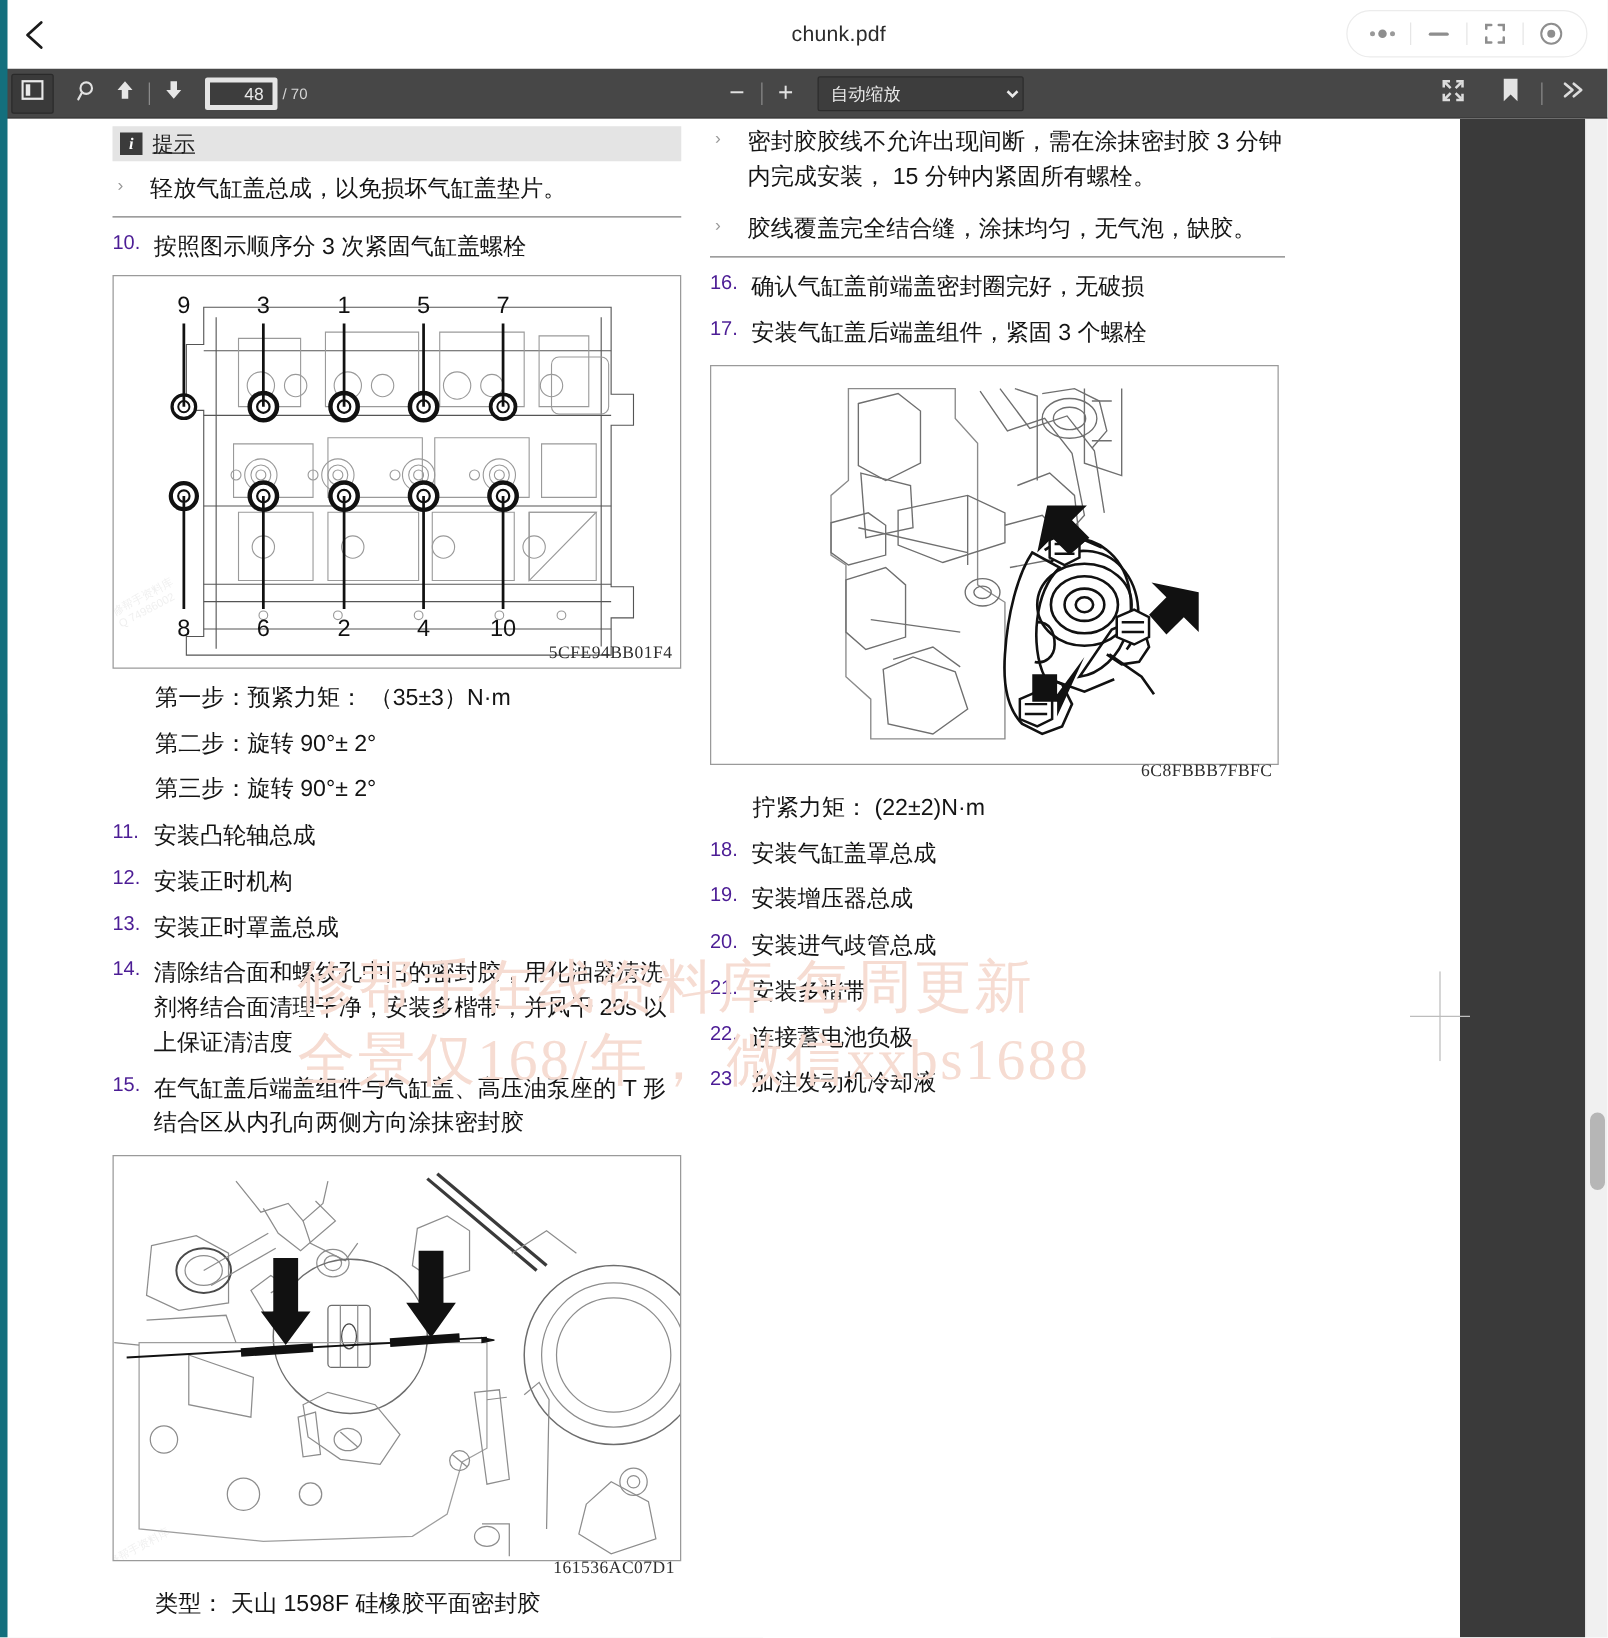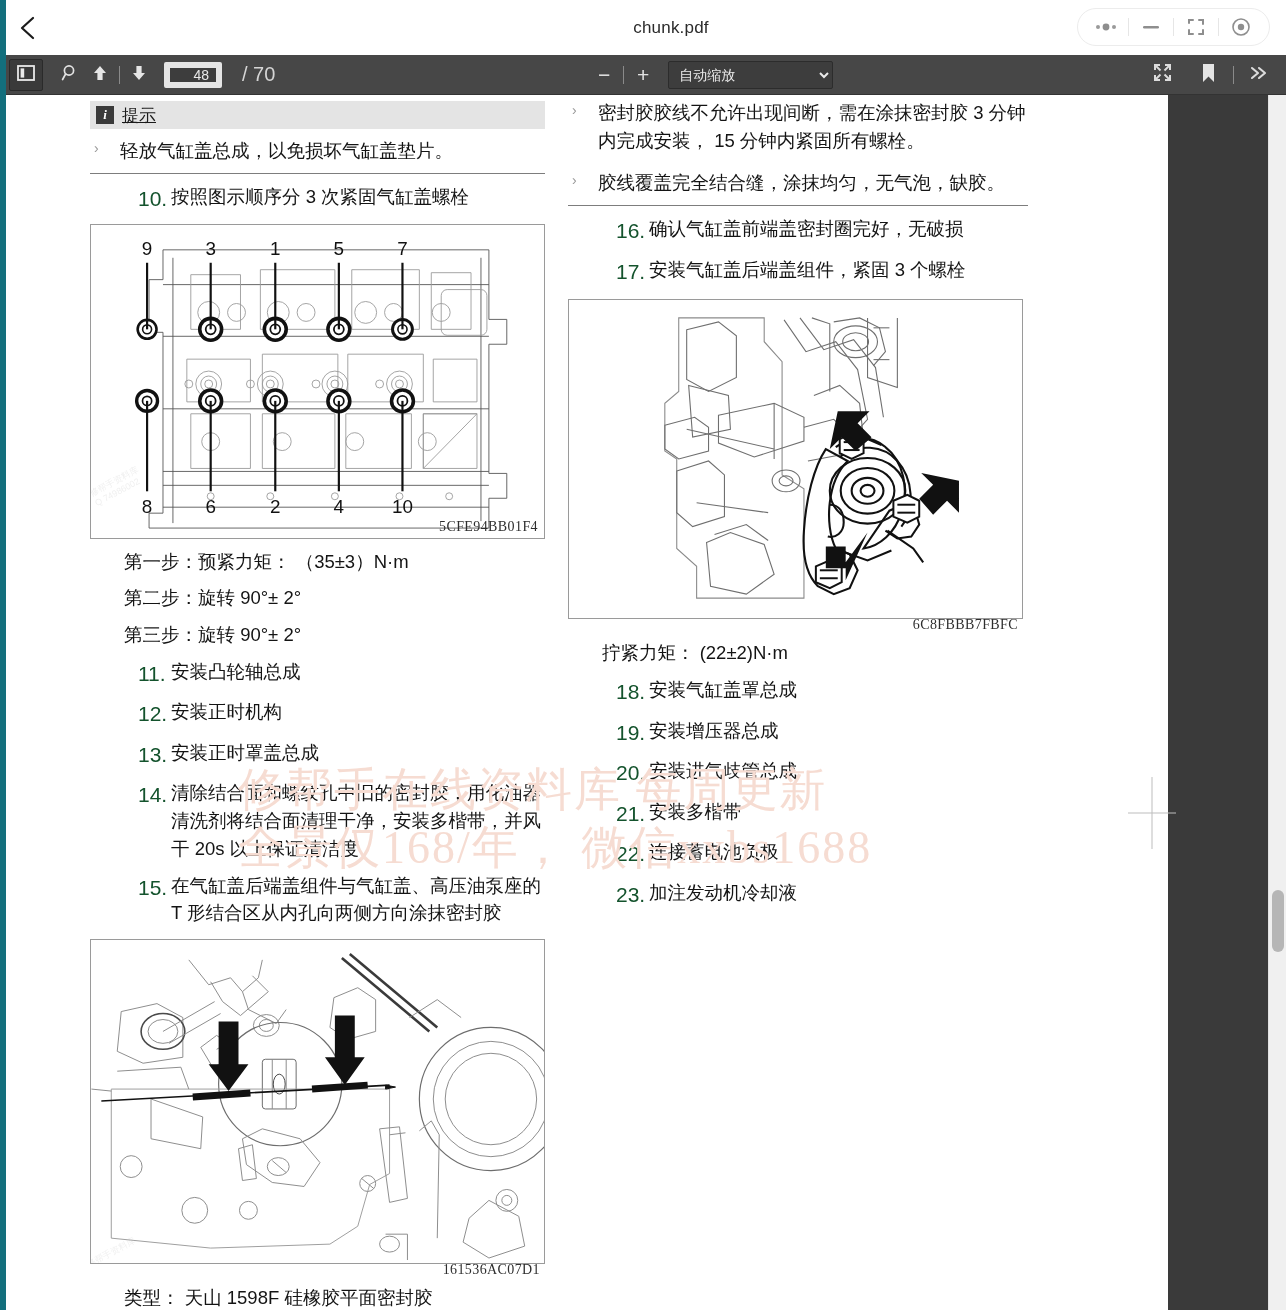--- a/index.html
+++ b/index.html
@@ -59,27 +59,27 @@
     display: flex; align-items: center; justify-content: center;
     cursor: pointer; border-radius: 2px;
   }
   .tb-btn.sidebar-toggle {
     background: #3a3a3a; border: 1px solid #2a2a2a; width: 34px; height: 32px;
     margin-left: 9px; margin-right: 12px;
   }
   .tb-divider { width: 1px; height: 18px; background: #8a8a8a; margin: 0 4px; }
   .page-field {
     width: 58px; height: 26px; margin-left: 10px;
-    background: #3d3d3d; border: 6px solid #e5e5e5; border-radius: 2px;
+    background: #3d3d3d; border: 4px solid #e5e5e5; border-radius: 2px;
     color: #e8e8e8; font-size: 14px; text-align: right;
     padding: 0 7px 0 3px; outline: none;
     font-family: "Liberation Sans", sans-serif;
   }
   .page-total {
-    color: #d5d5d5; font-size: 20px; margin-left: 20px; white-space: nowrap;
+    color: #d5d5d5; font-size: 12px; margin-left: 4px; white-space: nowrap;
   }
   .tb-spacer { flex: 1 1 auto; }
   .zoom-sel-wrap { margin-left: 10px; }
   .zoom-select {
     width: 165px; height: 28px;
     background: #3d3d3d; border: 1px solid #2c2c2c; border-radius: 2px;
     color: #eaeaea; font-size: 14px; padding: 0 6px;
     font-family: "Liberation Sans", sans-serif;
     outline: none;
   }
@@ -140,23 +140,22 @@
   }
   .bullet-txt {
     font-size: 18.5px; line-height: 1.52; color: #141414; flex: 1;
   }
   .hr-thin { border-top: 1px solid #7d7d7d; height: 0; margin: 2px 0 8px 0; }
 
   .step {
     display: flex; align-items: flex-start; margin: 9px 0;
   }
   .step-no {
-    font-size: 21px; color: #14532d; flex: 0 0 auto; min-width: 30px;
+    font-size: 16px; color: #4c1d95; flex: 0 0 auto; min-width: 30px;
     line-height: 1.5;
-    margin-left: 48px;
   }
   .step-txt {
     font-size: 18.5px; line-height: 1.5; color: #141414; flex: 1;
     padding-left: 3px;
   }
 
   .torque-line {
     font-size: 18.5px; color: #141414; margin: 9px 0 9px 34px; line-height: 1.5;
   }
 

